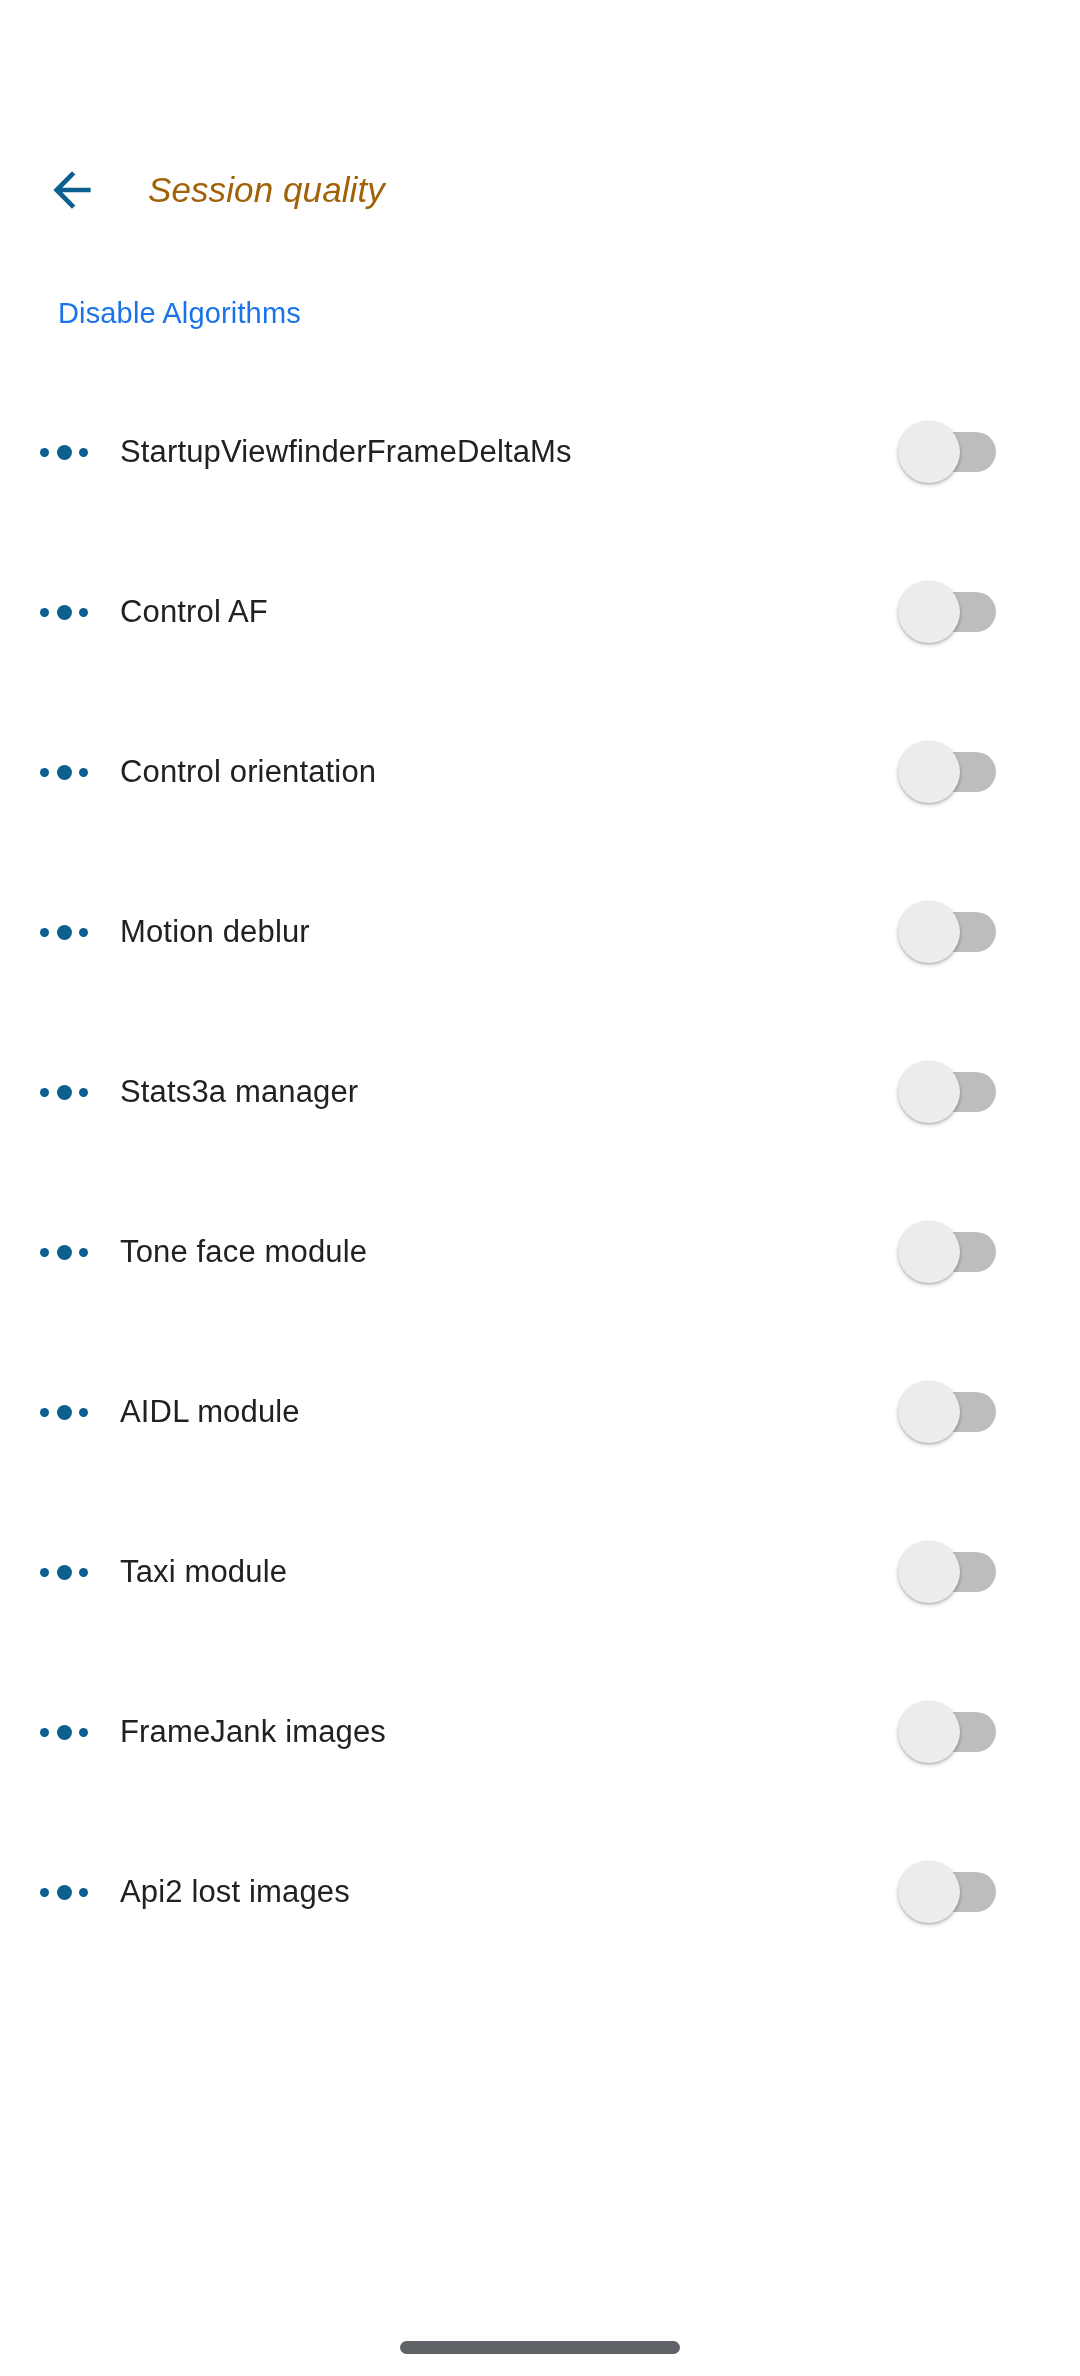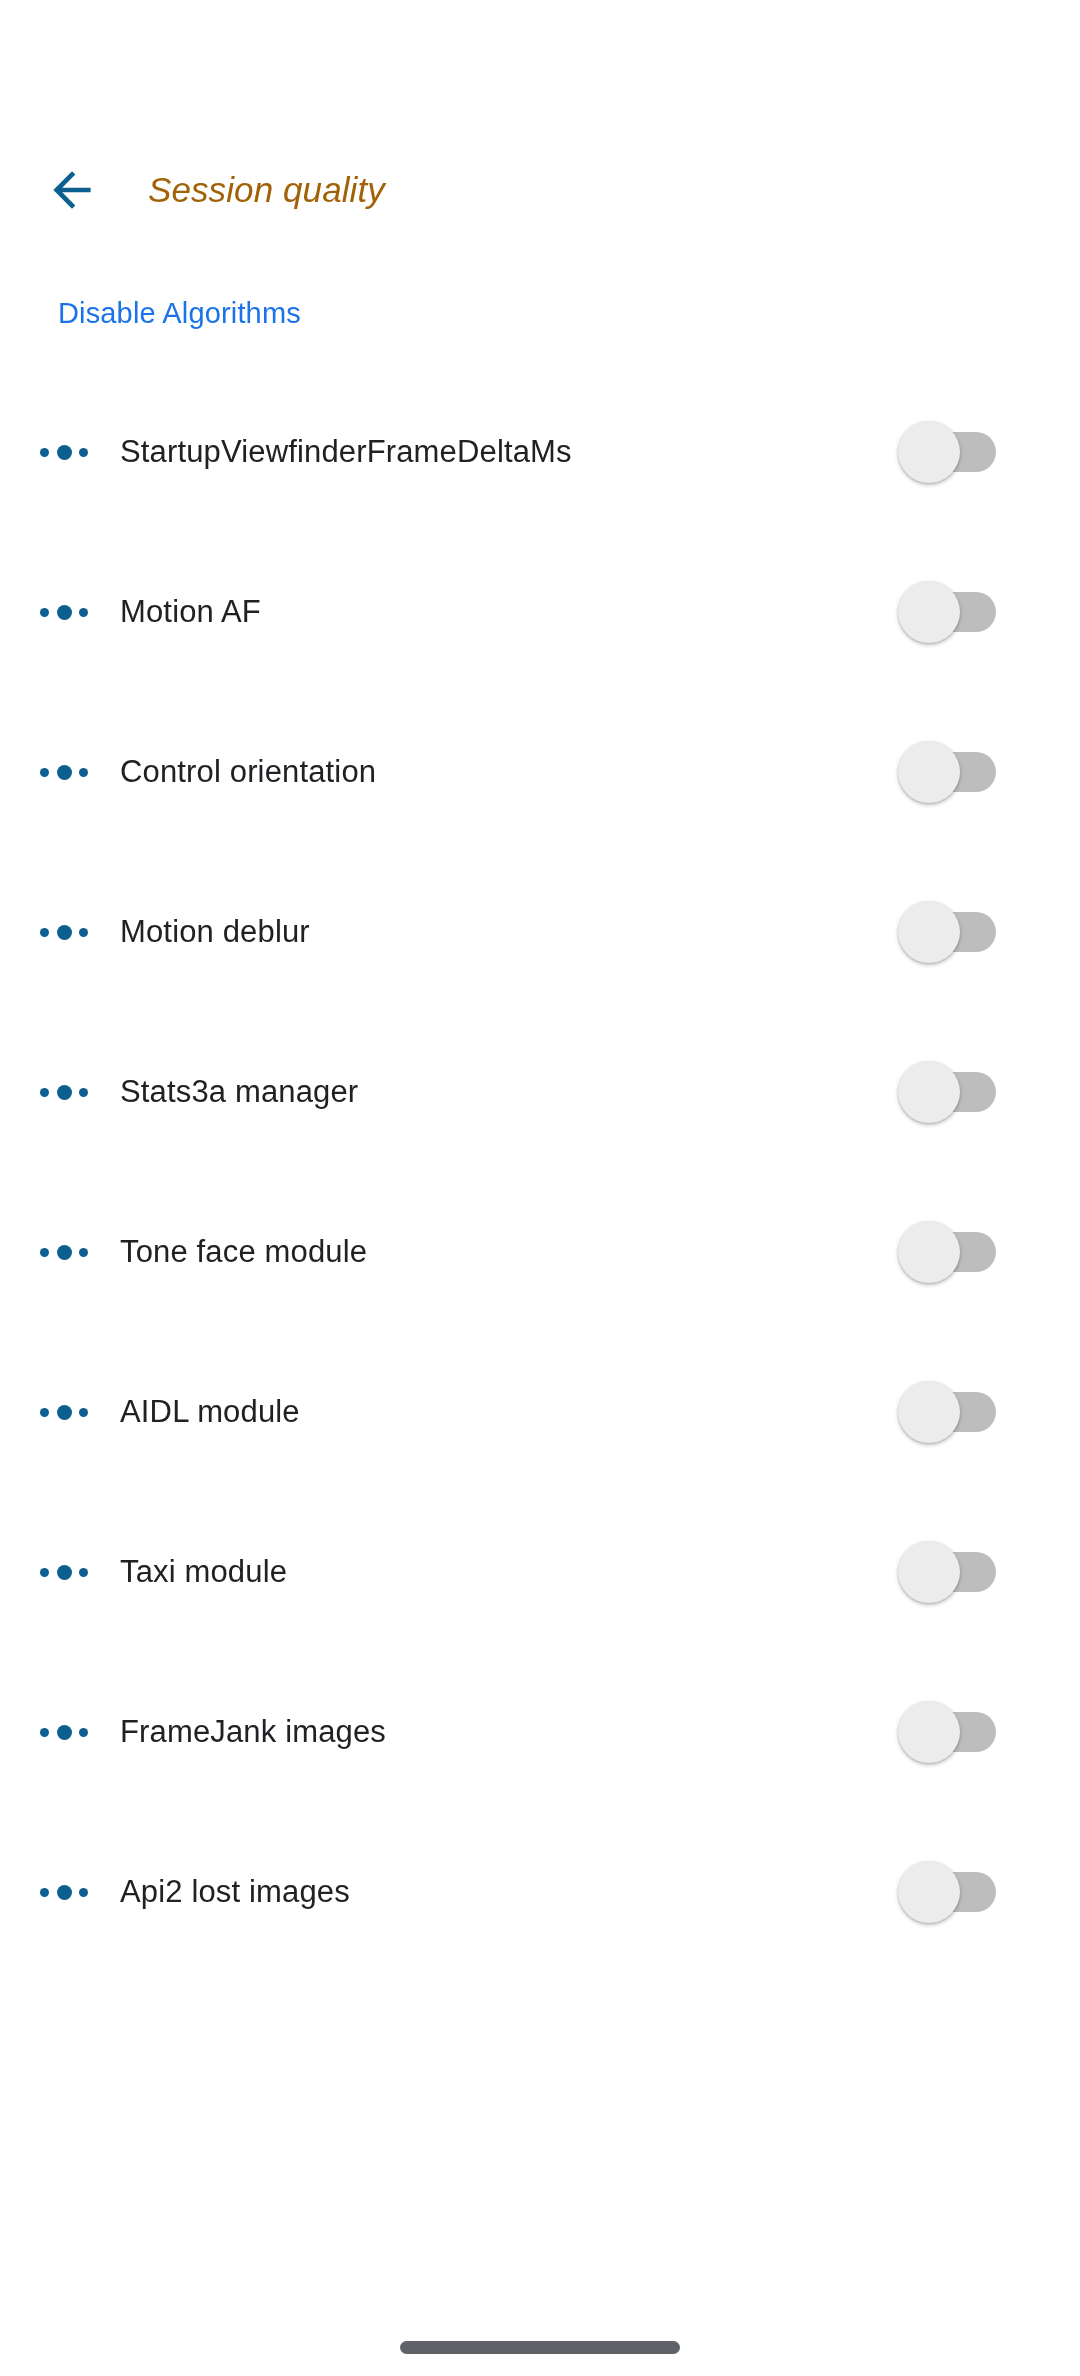--- a/index.html
+++ b/index.html
@@ -186,21 +186,21 @@
         <span class="thumb"></span>
       </span>
   </div>
 
   <div class="row">
     <span class="dots-icon">
         <i class="sm"></i>
         <i class="lg"></i>
         <i class="sm"></i>
       </span>
-    <span class="row-label">Motion AF</span>
+    <span class="row-label">Control AF</span>
     <span class="switch">
         <span class="track"></span>
         <span class="thumb"></span>
       </span>
   </div>
 
   <div class="row">
     <span class="dots-icon">
         <i class="sm"></i>
         <i class="lg"></i>

